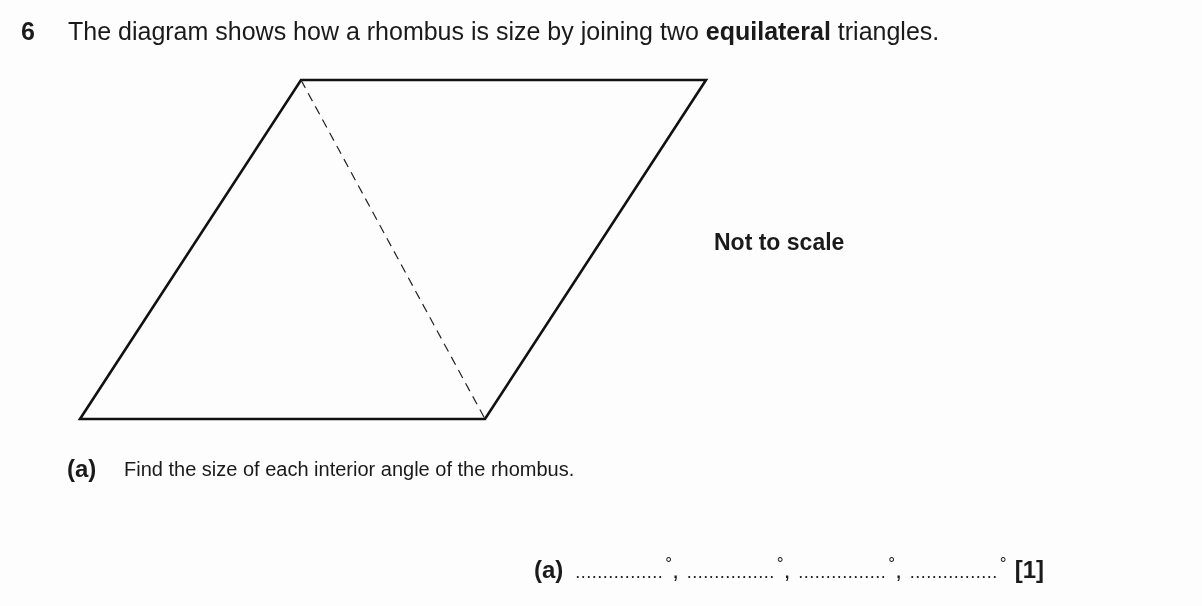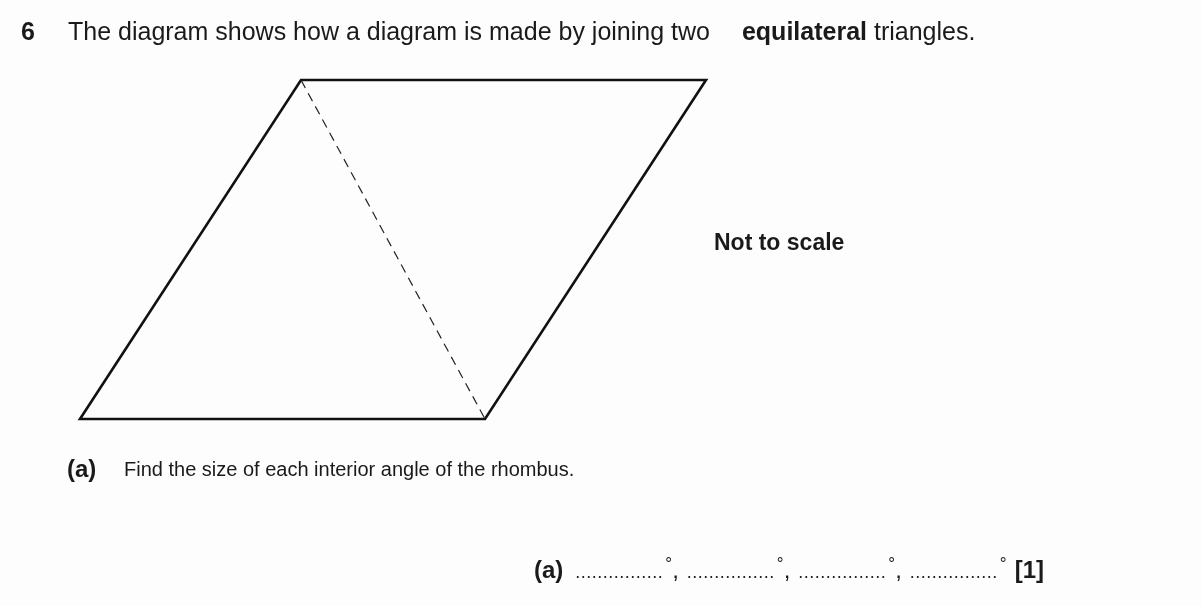--- a/index.html
+++ b/index.html
@@ -24,21 +24,21 @@
       line-height: 32px;
     }
     .q-stem {
       position: absolute;
       left: 68px;
       top: 15px;
       font-size: 25px;
       line-height: 32px;
       white-space: nowrap;
     }
-    .q-stem b { font-weight: bold; margin-left: 25px; }
+    .q-stem b { font-weight: bold; }
     .diagram {
       position: absolute;
       left: 0;
       top: 0;
       width: 1202px;
       height: 606px;
     }
     .scale-note {
       position: absolute;
       left: 714px;
@@ -102,21 +102,21 @@
       font-weight: bold;
       margin-left: 8px;
     }
   </style>
 </head>
 <body>
 
 <div class="q-number">6</div>
 
 <div class="q-stem">
-  <span>The diagram shows how a diagram is made by joining two </span><b>equilateral</b><span> triangles.</span>
+  <span>The diagram shows how a rhombus is size by joining two </span><b>equilateral</b><span> triangles.</span>
 </div>
 
 <svg class="diagram" width="1202" height="606" viewBox="0 0 1202 606" xmlns="http://www.w3.org/2000/svg">
   <polygon points="301,80 706,80 485,419 80,419" fill="none" stroke="#111111" stroke-width="2.6" stroke-linejoin="miter"></polygon>
   <line x1="301" y1="80" x2="485" y2="419" stroke="#222222" stroke-width="1.2" stroke-dasharray="9,6"></line>
 </svg>
 
 <div class="scale-note">Not to scale</div>
 
 <div class="part-label">(a)</div>

